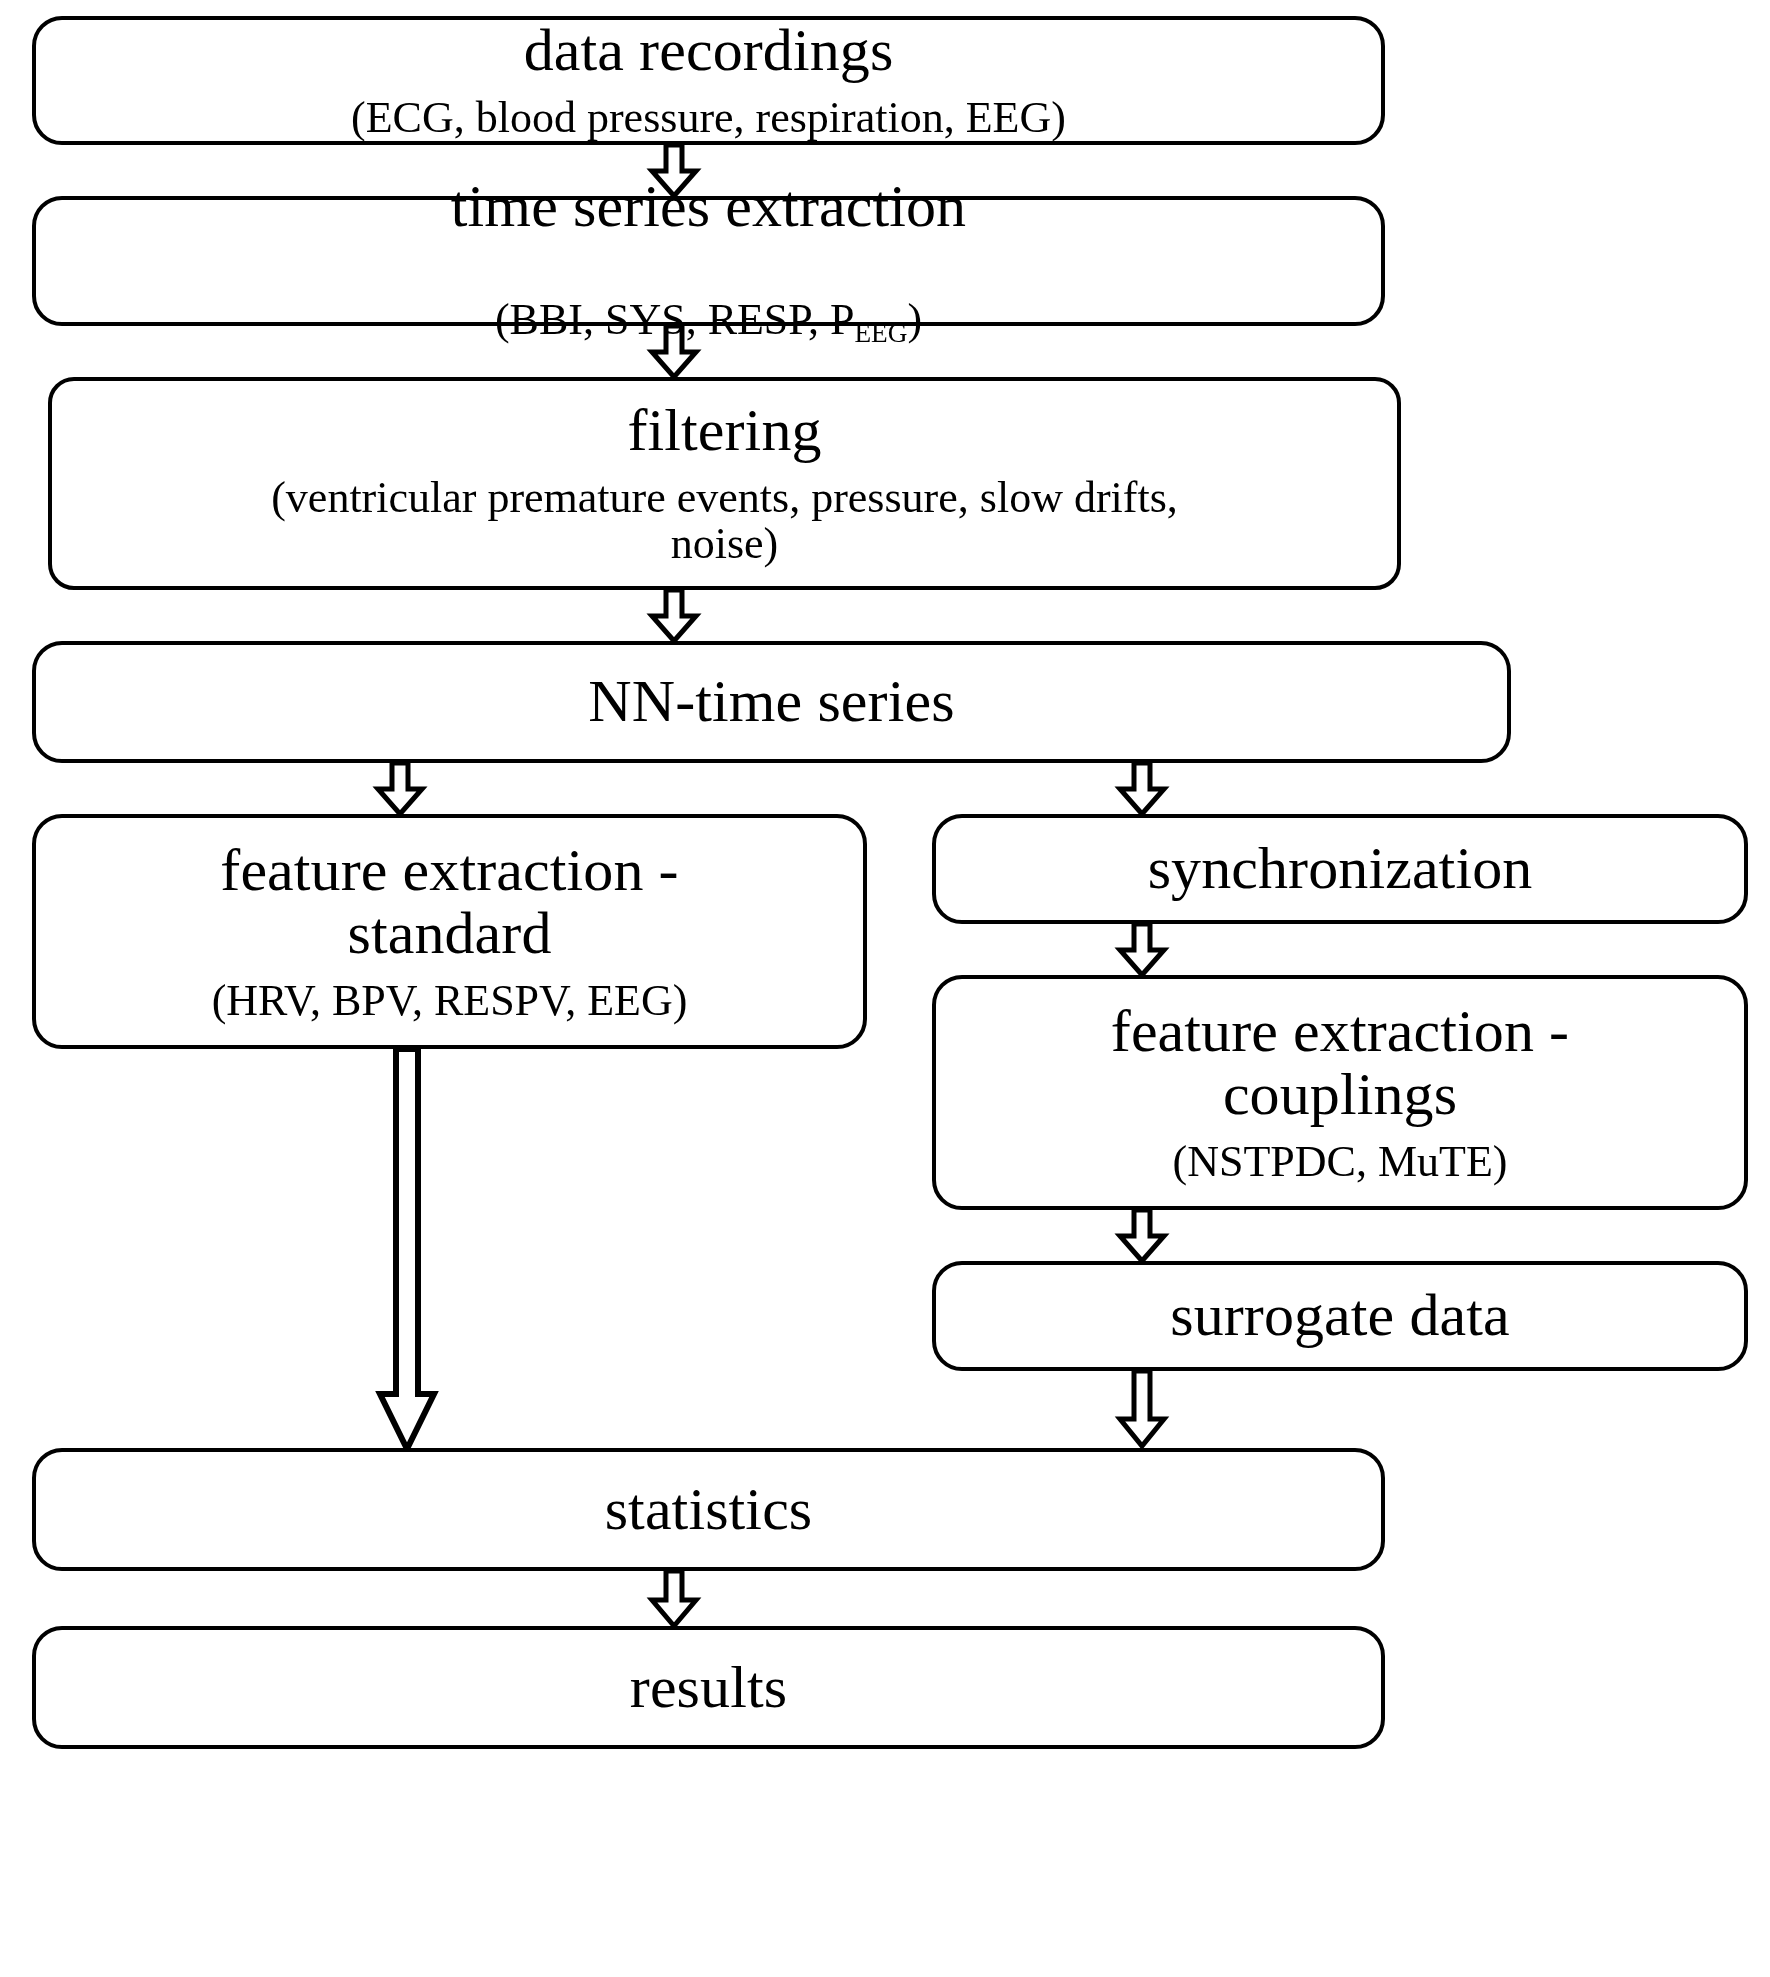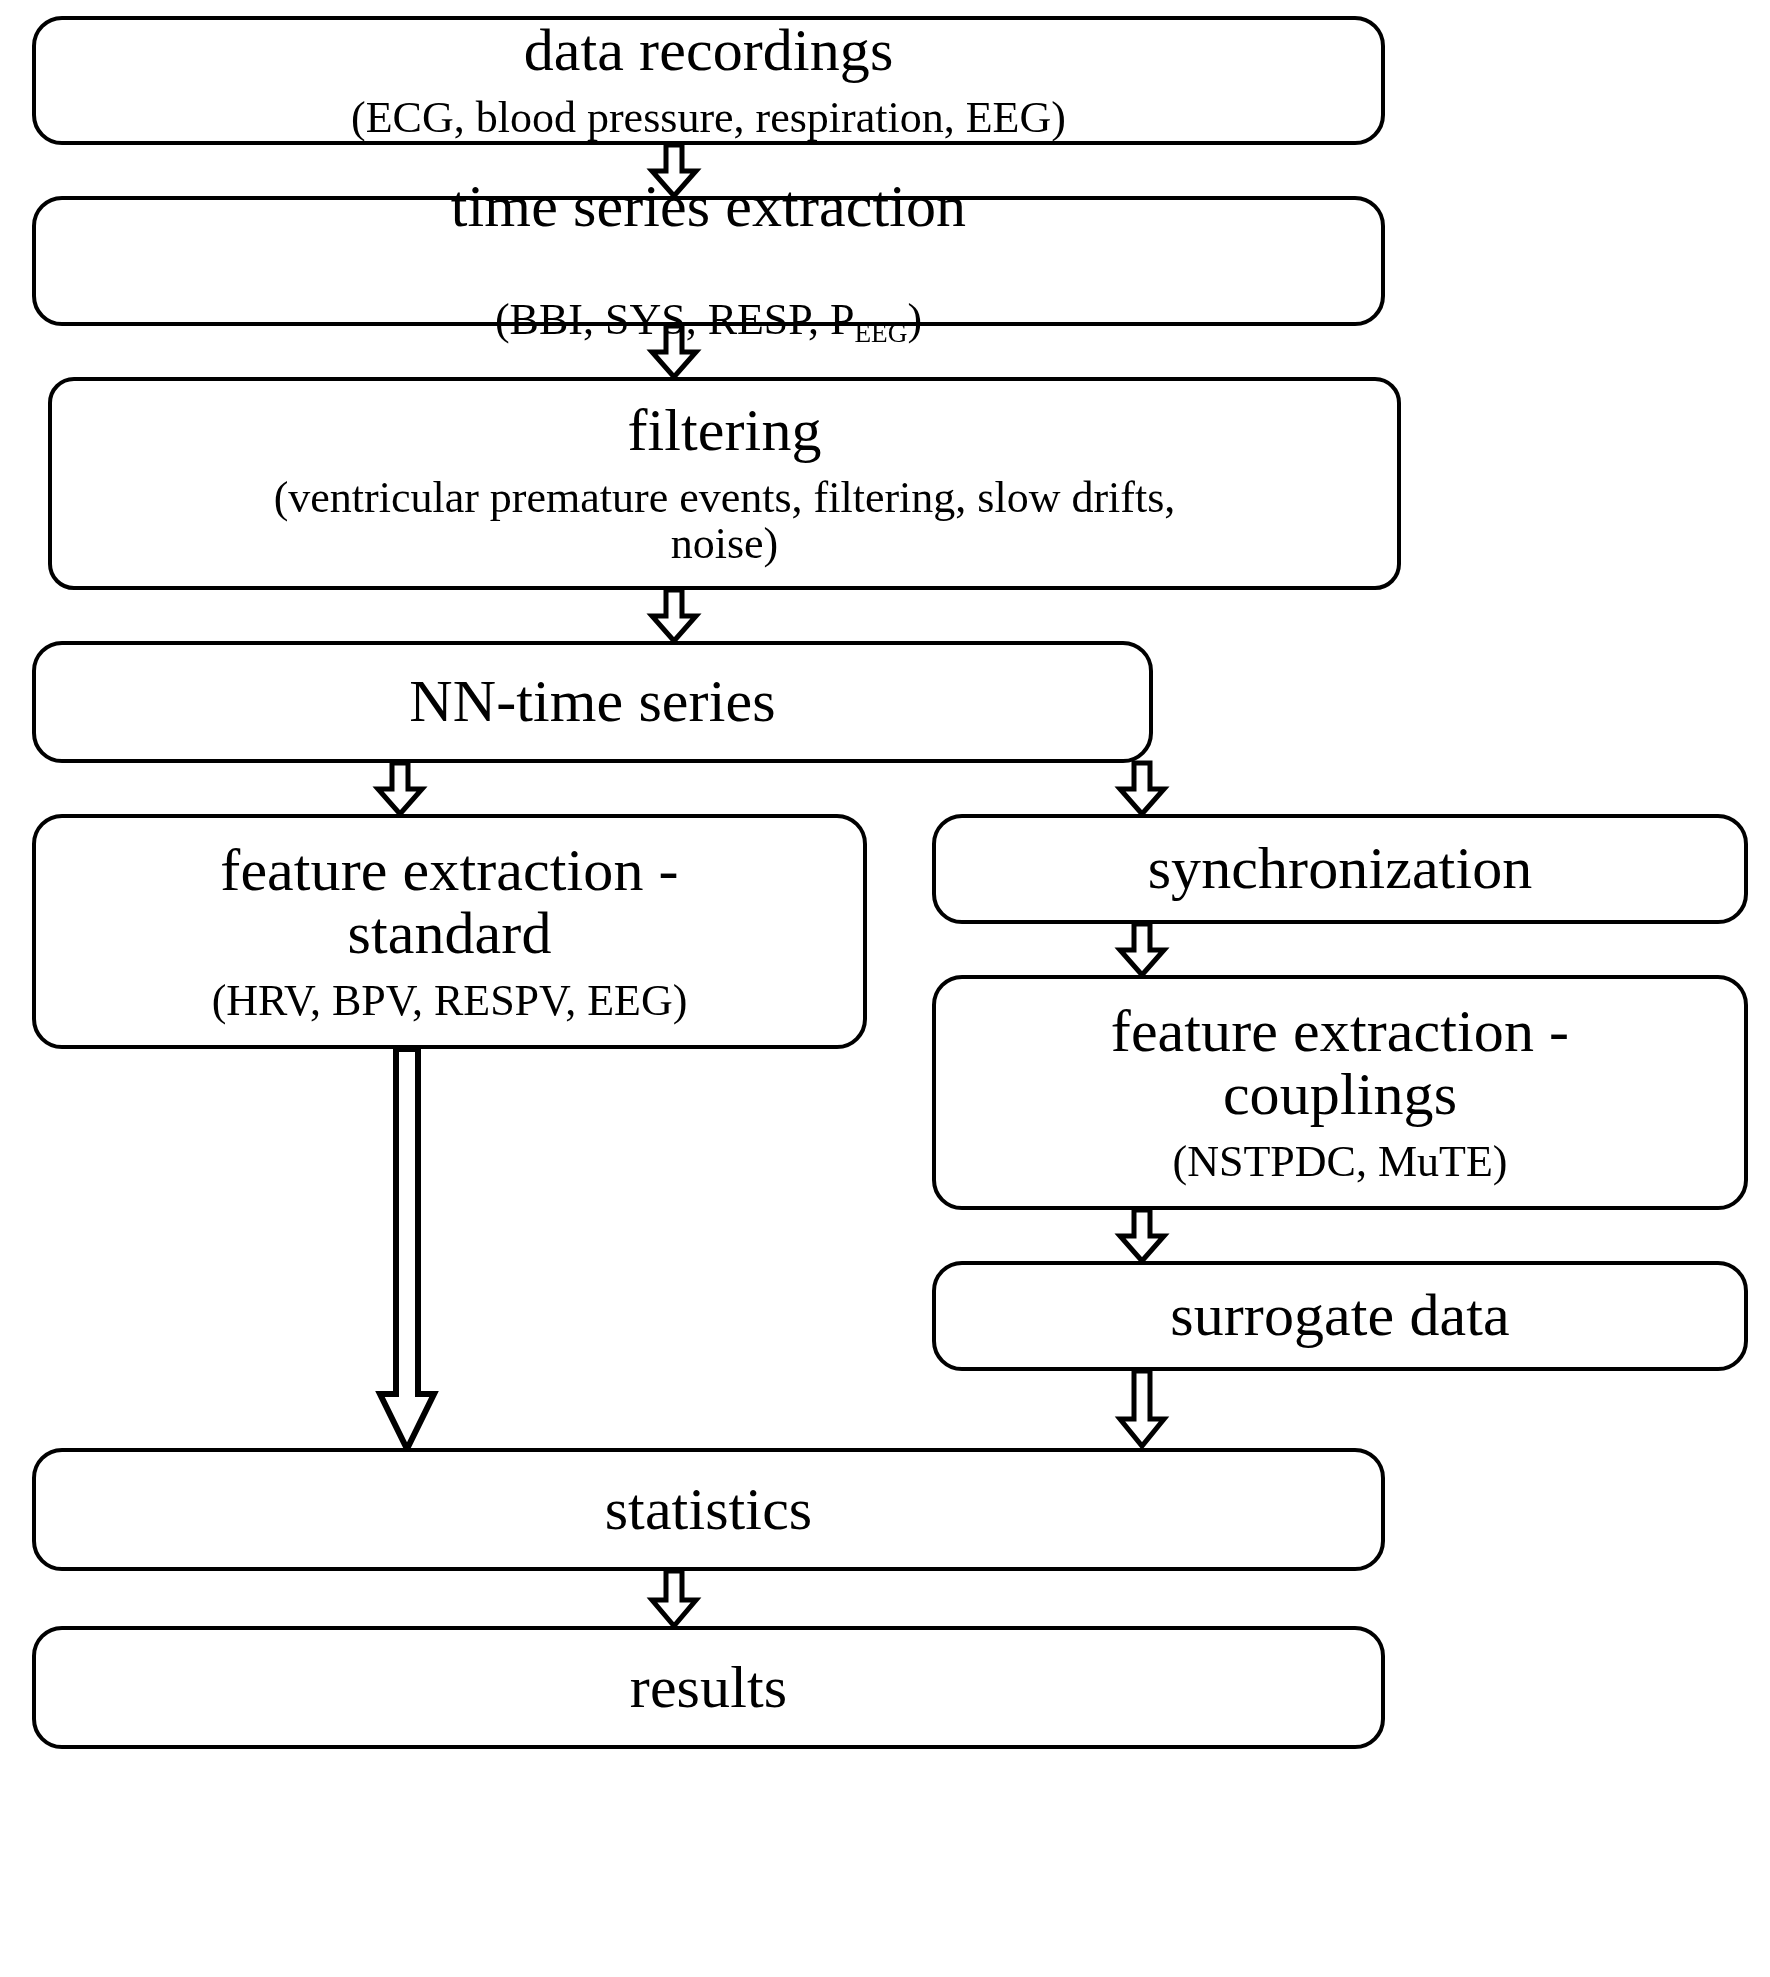--- a/index.html
+++ b/index.html
@@ -83,31 +83,31 @@
   </div>
 
   <div class="arrow" style="left:644px; top:326px; width:60px; height:52px;">
     <svg viewBox="0 0 60 52" width="60" height="52" aria-hidden="true">
       <polygon points="22,0 38,0 38,26 52,26 30,51 8,26 22,26" fill="#ffffff" stroke="#000000" stroke-width="5" stroke-linejoin="miter"></polygon>
     </svg>
   </div>
 
   <div class="node" style="left:48px; top:377px; width:1353px; height:213px;border-radius:26px;">
     <div class="title">filtering</div>
-    <div class="subtitle">(ventricular premature events, filtering, slow drifts,
+    <div class="subtitle">(ventricular premature events, pressure, slow drifts,
 noise)</div>
   </div>
 
   <div class="arrow" style="left:644px; top:590px; width:60px; height:52px;">
     <svg viewBox="0 0 60 52" width="60" height="52" aria-hidden="true">
       <polygon points="22,0 38,0 38,26 52,26 30,51 8,26 22,26" fill="#ffffff" stroke="#000000" stroke-width="5" stroke-linejoin="miter"></polygon>
     </svg>
   </div>
 
-  <div class="node" style="left:32px; top:641px; width:1121px; height:122px;">
+  <div class="node" style="left:32px; top:641px; width:1479px; height:122px;">
     <div class="title">NN-time series</div>
   </div>
 
   <div class="arrow" style="left:370px; top:763px; width:60px; height:52px;">
     <svg viewBox="0 0 60 52" width="60" height="52" aria-hidden="true">
       <polygon points="22,0 38,0 38,26 52,26 30,51 8,26 22,26" fill="#ffffff" stroke="#000000" stroke-width="5" stroke-linejoin="miter"></polygon>
     </svg>
   </div>
 
   <div class="arrow" style="left:1112px; top:763px; width:60px; height:52px;">

